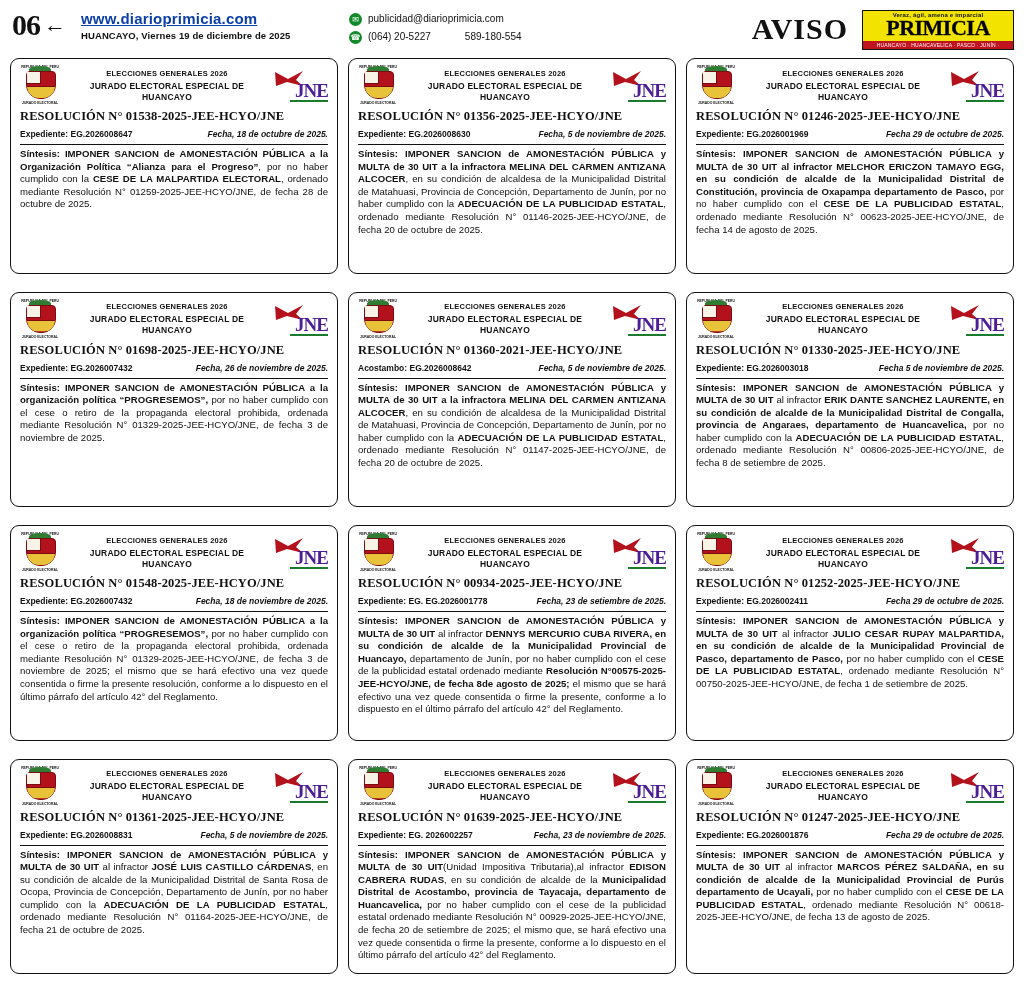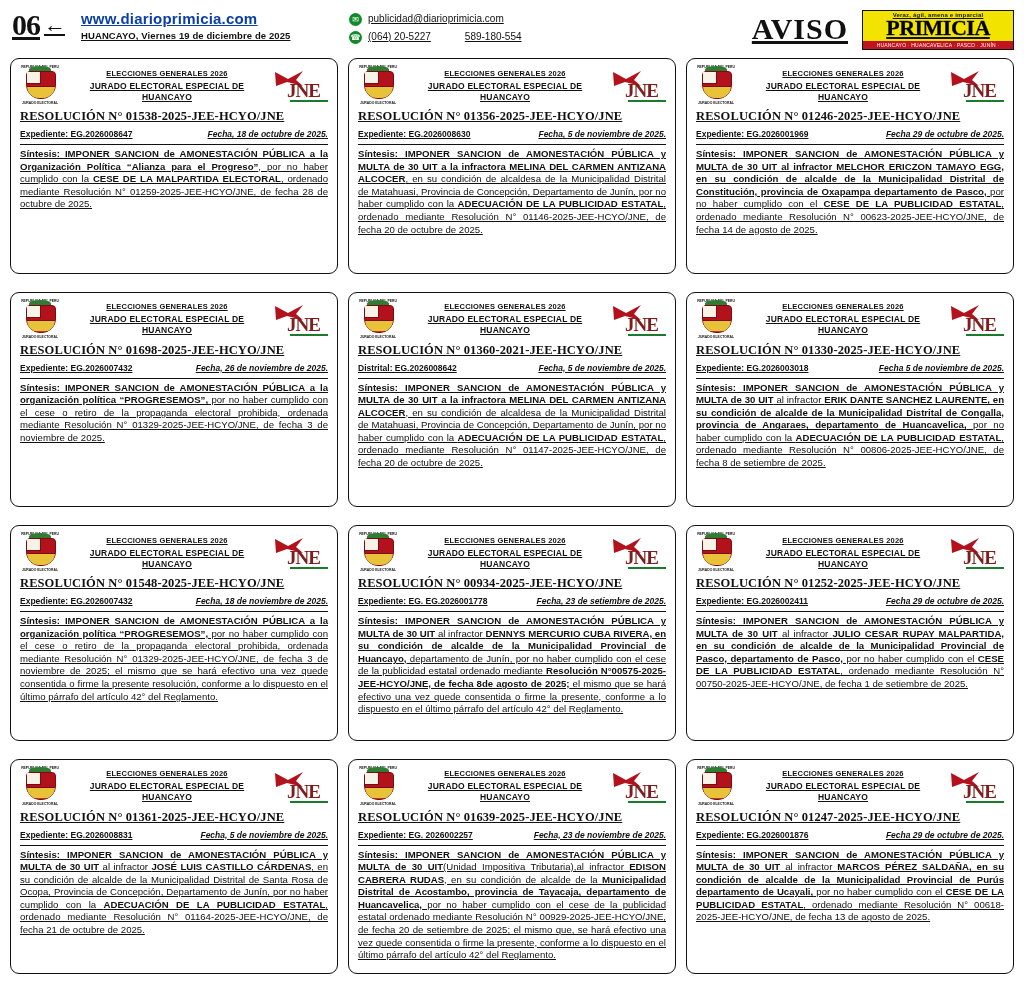--- a/index.html
+++ b/index.html
@@ -3,21 +3,21 @@
 <meta charset="utf-8">
 <style>
   html,body{margin:0;padding:0;}
   body{
     width:1024px;height:986px;
     background:#ffffff;
     font-family:"Liberation Sans", sans-serif;
     color:#111;
     overflow:hidden;
   }
-  .page{position:relative;width:1024px;height:896px;box-sizing:border-box;padding:8px 10px 0 10px;text-decoration:underline;}
+  .page{position:relative;width:1024px;height:896px;box-sizing:border-box;padding:8px 10px 0 10px;}
 
   
   .masthead{display:flex;align-items:flex-start;height:44px;}
   .pagenum{
     display:flex;align-items:center;gap:4px;
     font-size:30px;font-weight:bold;font-family:"Liberation Serif",serif;
     padding:0 6px 0 2px;letter-spacing:-1px;
   }
   .pagenum .num{border:0;}
   .arrow{font-size:22px;line-height:22px;font-weight:bold;}
@@ -87,22 +87,22 @@
   }
   .crest .shield:after{
     content:"";position:absolute;left:0;bottom:0;width:100%;height:11px;background:#e8c33a;border-top:1px solid #7a0b12;border-radius:0 0 12px 12px;
   }
   .crest .cap{position:absolute;left:9px;top:0;width:22px;height:7px;background:#2e7d32;border-radius:50% 50% 0 0;}
   .crest .txt{position:absolute;left:0;top:-1px;width:40px;text-align:center;font-size:3.4px;font-weight:bold;color:#111;}
   .crest .txt2{position:absolute;left:0;bottom:-1px;width:40px;text-align:center;font-size:3.4px;font-weight:bold;color:#111;}
 
   
   .jne .jtxt{
-    position:absolute;right:8px;bottom:0;font-family:"Liberation Serif",serif;
-    font-size:19px;font-weight:bold;color:#7f1d1d;letter-spacing:-1px;line-height:19px;
+    position:absolute;right:0;bottom:0;font-family:"Liberation Serif",serif;
+    font-size:19px;font-weight:bold;color:#4c1d95;letter-spacing:-1px;line-height:19px;
   }
   .jne .swoosh{
     position:absolute;left:0;top:0;width:30px;height:17px;
   }
   .jne .bar{position:absolute;right:0;bottom:-2px;width:38px;height:2px;background:#1a7a2e;}
 </style>
 </head>
 <body>
 
 <div class="page">
@@ -272,21 +272,21 @@
       <div class="jne">
         <svg class="swoosh" viewBox="0 0 30 17" width="30" height="17" aria-hidden="true">
           <path d="M1 2 L14 9 L29 1 L22 10 L29 16 L13 12 L2 16 Z" fill="#b3121c"></path>
         </svg>
         <div class="jtxt">JNE</div>
         <div class="bar"></div>
       </div>
     </div>
     <div class="res-title">RESOLUCIÓN N° 01360-2021-JEE-HCYO/JNE</div>
     <div class="meta">
-      <span class="exp">Distrital: EG.2026008642</span>
+      <span class="exp">Acostambo: EG.2026008642</span>
       <span class="fecha">Fecha, 5 de noviembre de 2025.</span>
     </div>
     <hr class="sep">
     <div class="body"><b>Síntesis: IMPONER SANCION de AMONESTACIÓN PÚBLICA y MULTA de 30 UIT a la infractora MELINA DEL CARMEN ANTIZANA ALCOCER</b>, en su condición de alcaldesa de la Municipalidad Distrital de Matahuasi, Provincia de Concepción, Departamento de Junín, por no haber cumplido con la <b>ADECUACIÓN DE LA PUBLICIDAD ESTATAL</b>, ordenado mediante Resolución N° 01147-2025-JEE-HCYO/JNE, de fecha 20 de octubre de 2025.</div>
   </div>
       <div class="card">
     <div class="card-head">
       <div class="crest">
         <div class="txt">REPUBLICA DEL PERU</div>
         <div class="cap"></div>

